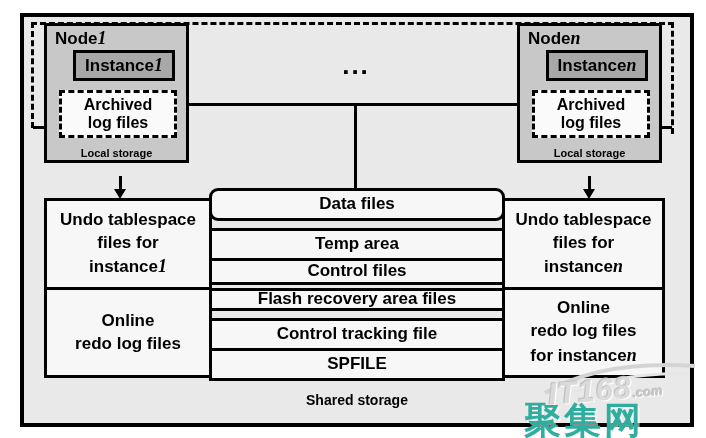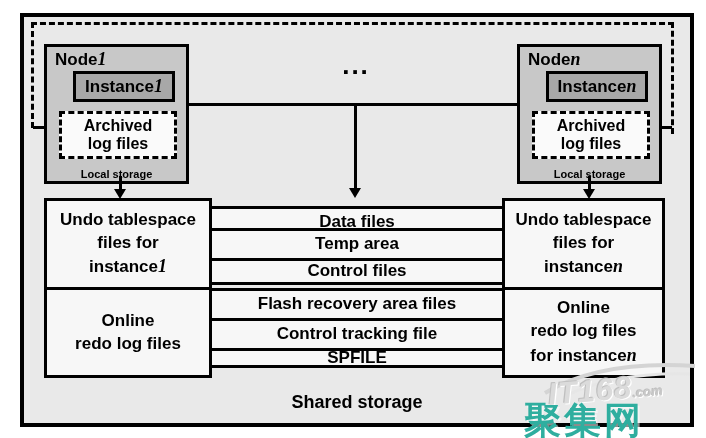--- a/index.html
+++ b/index.html
@@ -23,21 +23,21 @@
   .dash-right { left:671px; top:22px; width:0; height:112px; border-left:3px dashed #000; }
 
   .hline { background:#000; height:3px; }
   .vline { background:#000; width:3px; }
   .arrow-right { width:0; height:0; border-top:6px solid transparent; border-bottom:6px solid transparent; border-left:10px solid #000; }
   .arrow-left  { width:0; height:0; border-top:6px solid transparent; border-bottom:6px solid transparent; border-right:10px solid #000; }
   .arrow-down  { width:0; height:0; border-left:6px solid transparent; border-right:6px solid transparent; border-top:10px solid #000; }
 
   
   .node {
-    top:44px; width:145px; height:140px;
+    top:23px; width:145px; height:140px;
     background:#c8c8c8; border:3px solid #000;
   }
   .node-title { left:8px; top:2px; font-size:17px; }
   .instance {
     left:26px; top:24px; width:102px; height:31px;
     background:#a8a8a8; border:3px solid #000;
     display:flex; align-items:center; justify-content:center; font-size:17px;
   }
   .archived {
     left:12px; top:64px; width:118px; height:48px;
@@ -52,21 +52,21 @@
   .ellipsis { left:330px; top:50px; width:52px; text-align:center; font-size:26px; letter-spacing:2px; }
 
   
   .cell {
     background:#f7f7f7; border:3px solid #000;
     display:flex; flex-direction:column; align-items:center; justify-content:center;
     text-align:center; font-size:17px; line-height:1.35;
   }
   .row-cell { left:209px; width:296px; }
 
-  .shared-label { left:20px; top:392px; width:674px; text-align:center; font-size:18px; }
+  .shared-label { left:20px; top:392px; width:674px; text-align:center; font-size:14px; }
 
   
   .wm-it168 {
     left:548px; top:372px; transform:rotate(-5deg);
     font-style:italic; font-size:31px; color:#dbdbdb;
     text-shadow:-1px -1px 0 #bfbfbf, 1px 1px 0 #ffffff;
     letter-spacing:1px; z-index:20;
   }
   .wm-it168 .dotcom { font-size:13px; color:#c9c9c9; letter-spacing:0; }
   .wm-swoosh { left:540px; top:358px; z-index:20; }
@@ -134,36 +134,36 @@
   <div class="abs cell" style="left:44px; top:198px; width:168px; height:92px;">
     <div>Undo tablespace</div>
     <div>files for</div>
     <div><span>instance</span><span class="sub">1</span></div>
   </div>
   <div class="abs cell" style="left:44px; top:287px; width:168px; height:91px;">
     <div>Online</div>
     <div>redo log files</div>
   </div>
 
-  <div class="abs cell row-cell" style="top:206px; height:33px;">
+  <div class="abs cell row-cell" style="top:188px; height:33px;border-radius:9px;">
       <div>Data files</div>
     </div>
   <div class="abs cell row-cell" style="top:228px; height:33px;">
       <div>Temp area</div>
     </div>
   <div class="abs cell row-cell" style="top:258px; height:27px;">
       <div>Control files</div>
     </div>
-  <div class="abs cell row-cell" style="top:288px; height:33px;">
+  <div class="abs cell row-cell" style="top:288px; height:23px;">
       <div>Flash recovery area files</div>
     </div>
   <div class="abs cell row-cell" style="top:318px; height:33px;">
       <div>Control tracking file</div>
     </div>
-  <div class="abs cell row-cell" style="top:348px; height:20px;">
+  <div class="abs cell row-cell" style="top:348px; height:33px;">
       <div>SPFILE</div>
     </div>
 
   <div class="abs cell" style="left:502px; top:198px; width:163px; height:92px;">
     <div>Undo tablespace</div>
     <div>files for</div>
     <div><span>instance</span><span class="sub">n</span></div>
   </div>
   <div class="abs cell" style="left:502px; top:287px; width:163px; height:91px;">
     <div>Online</div>

